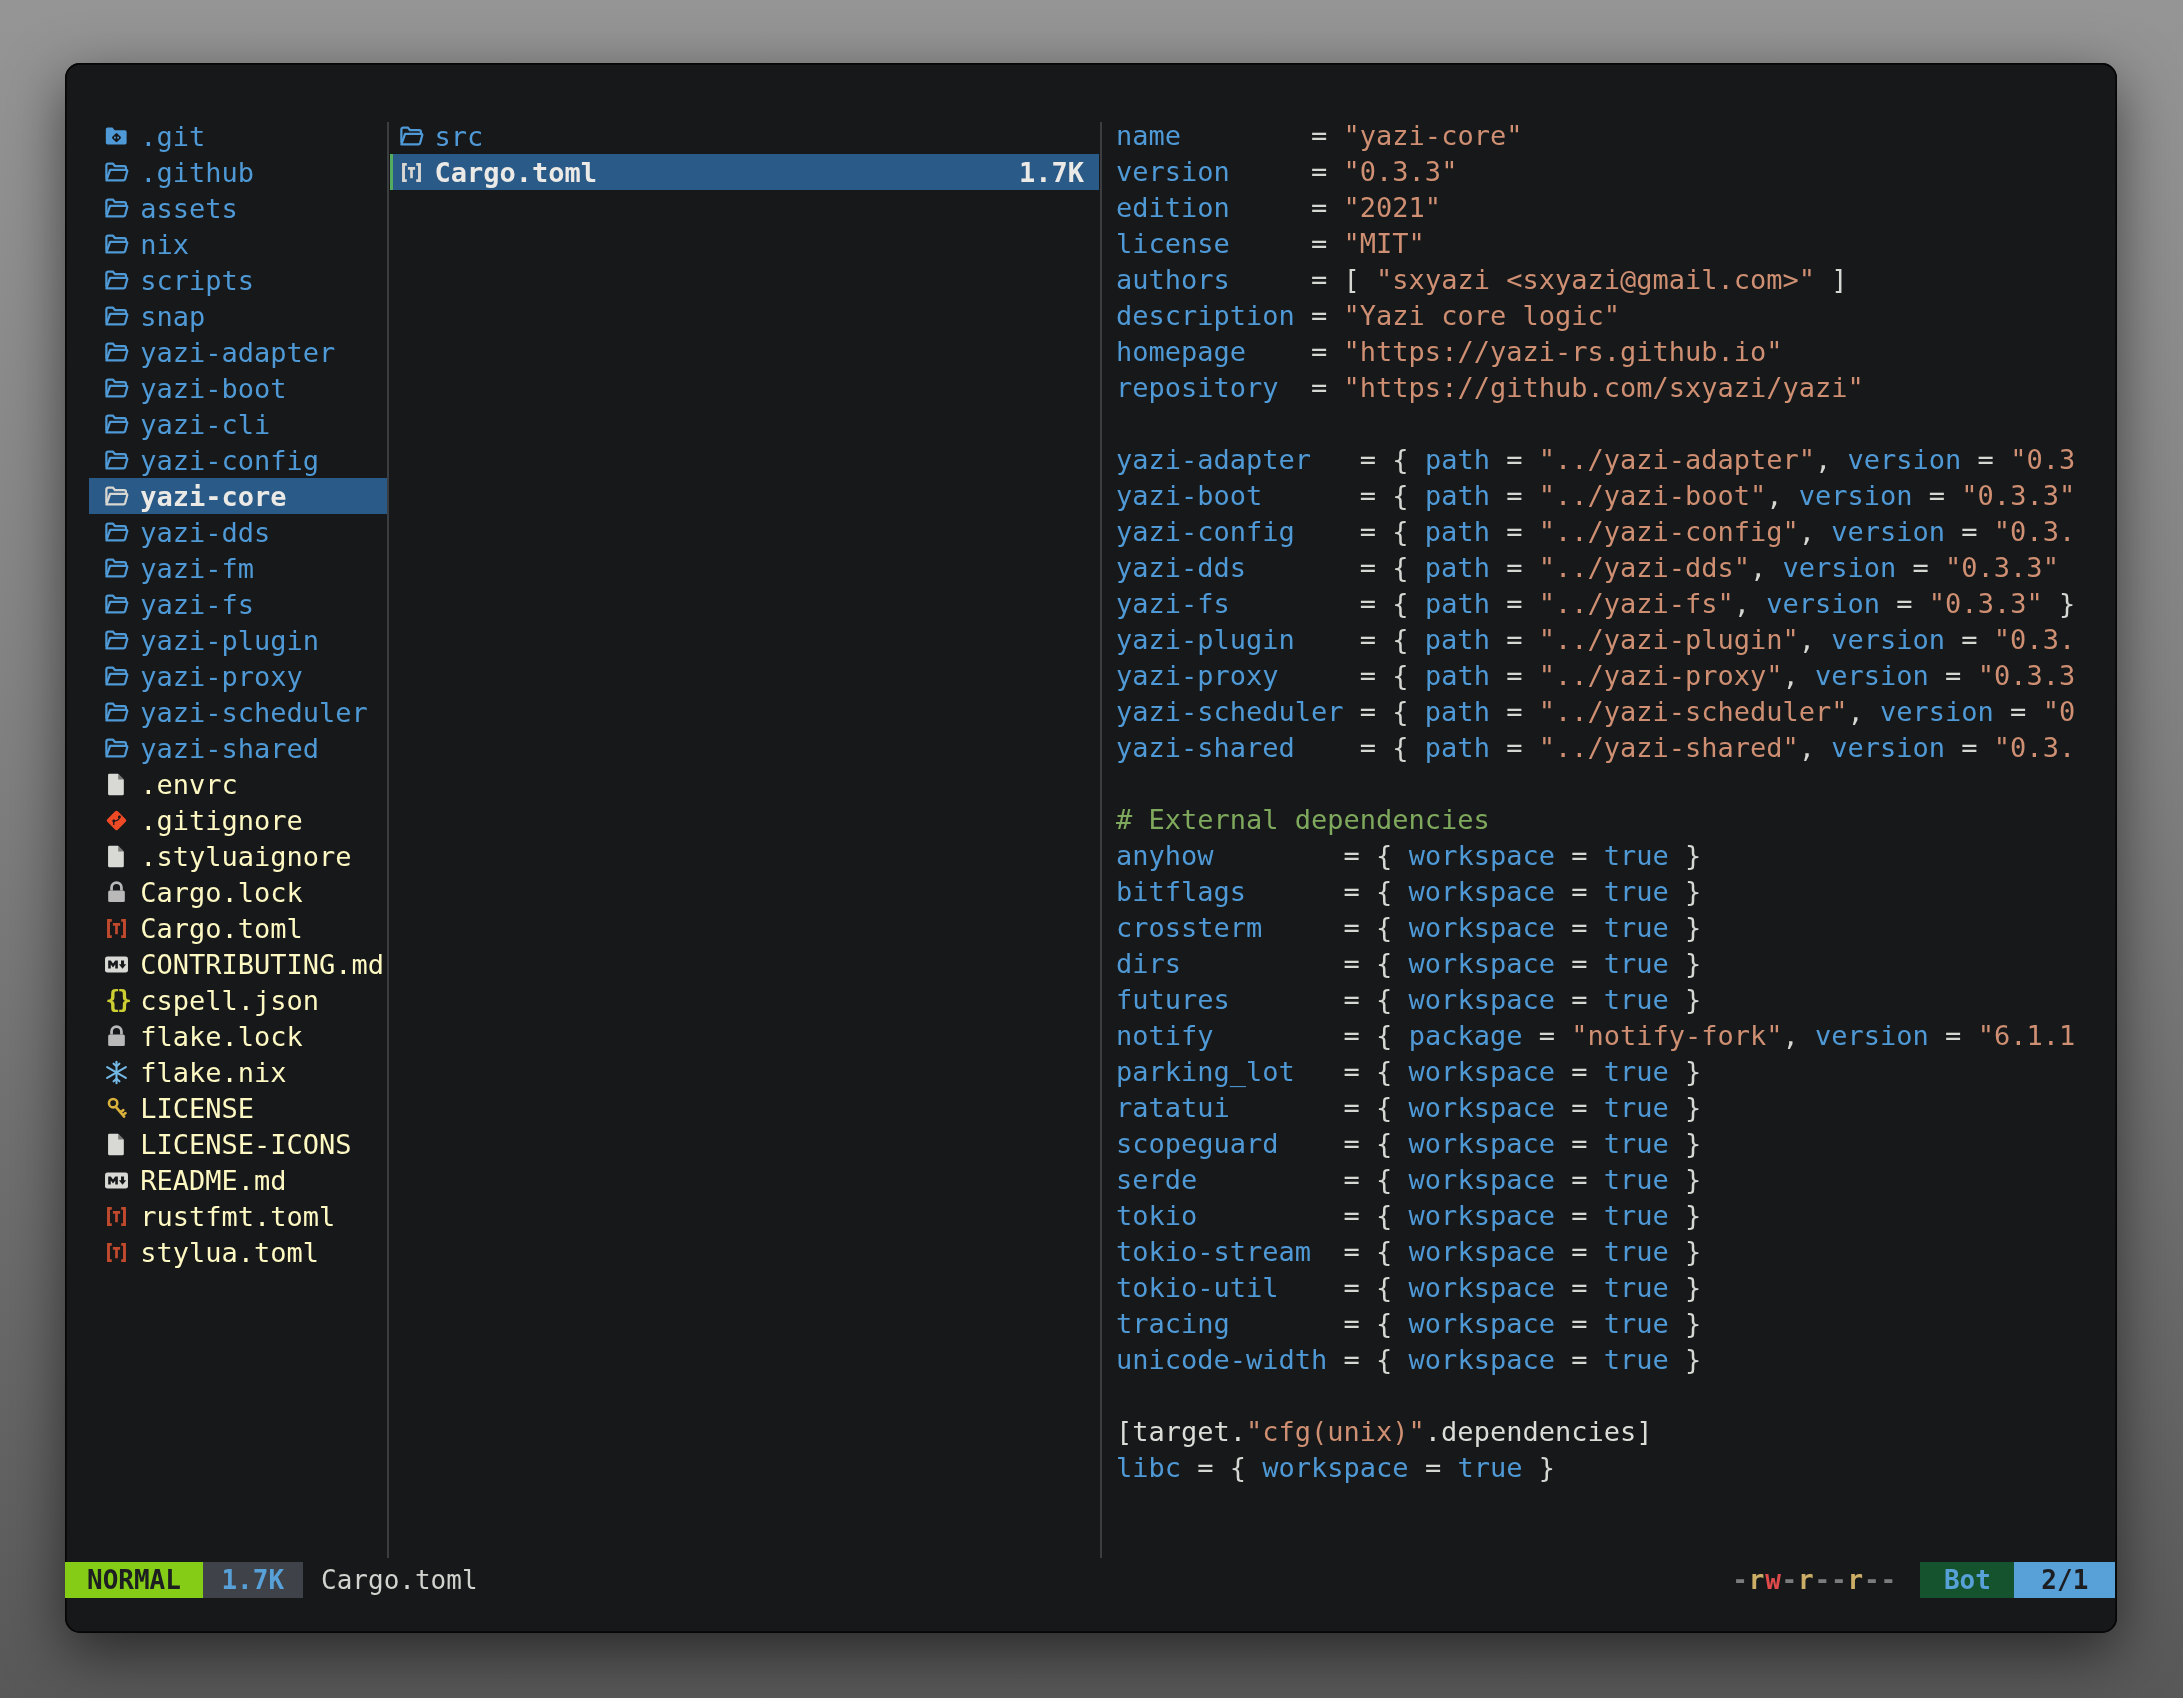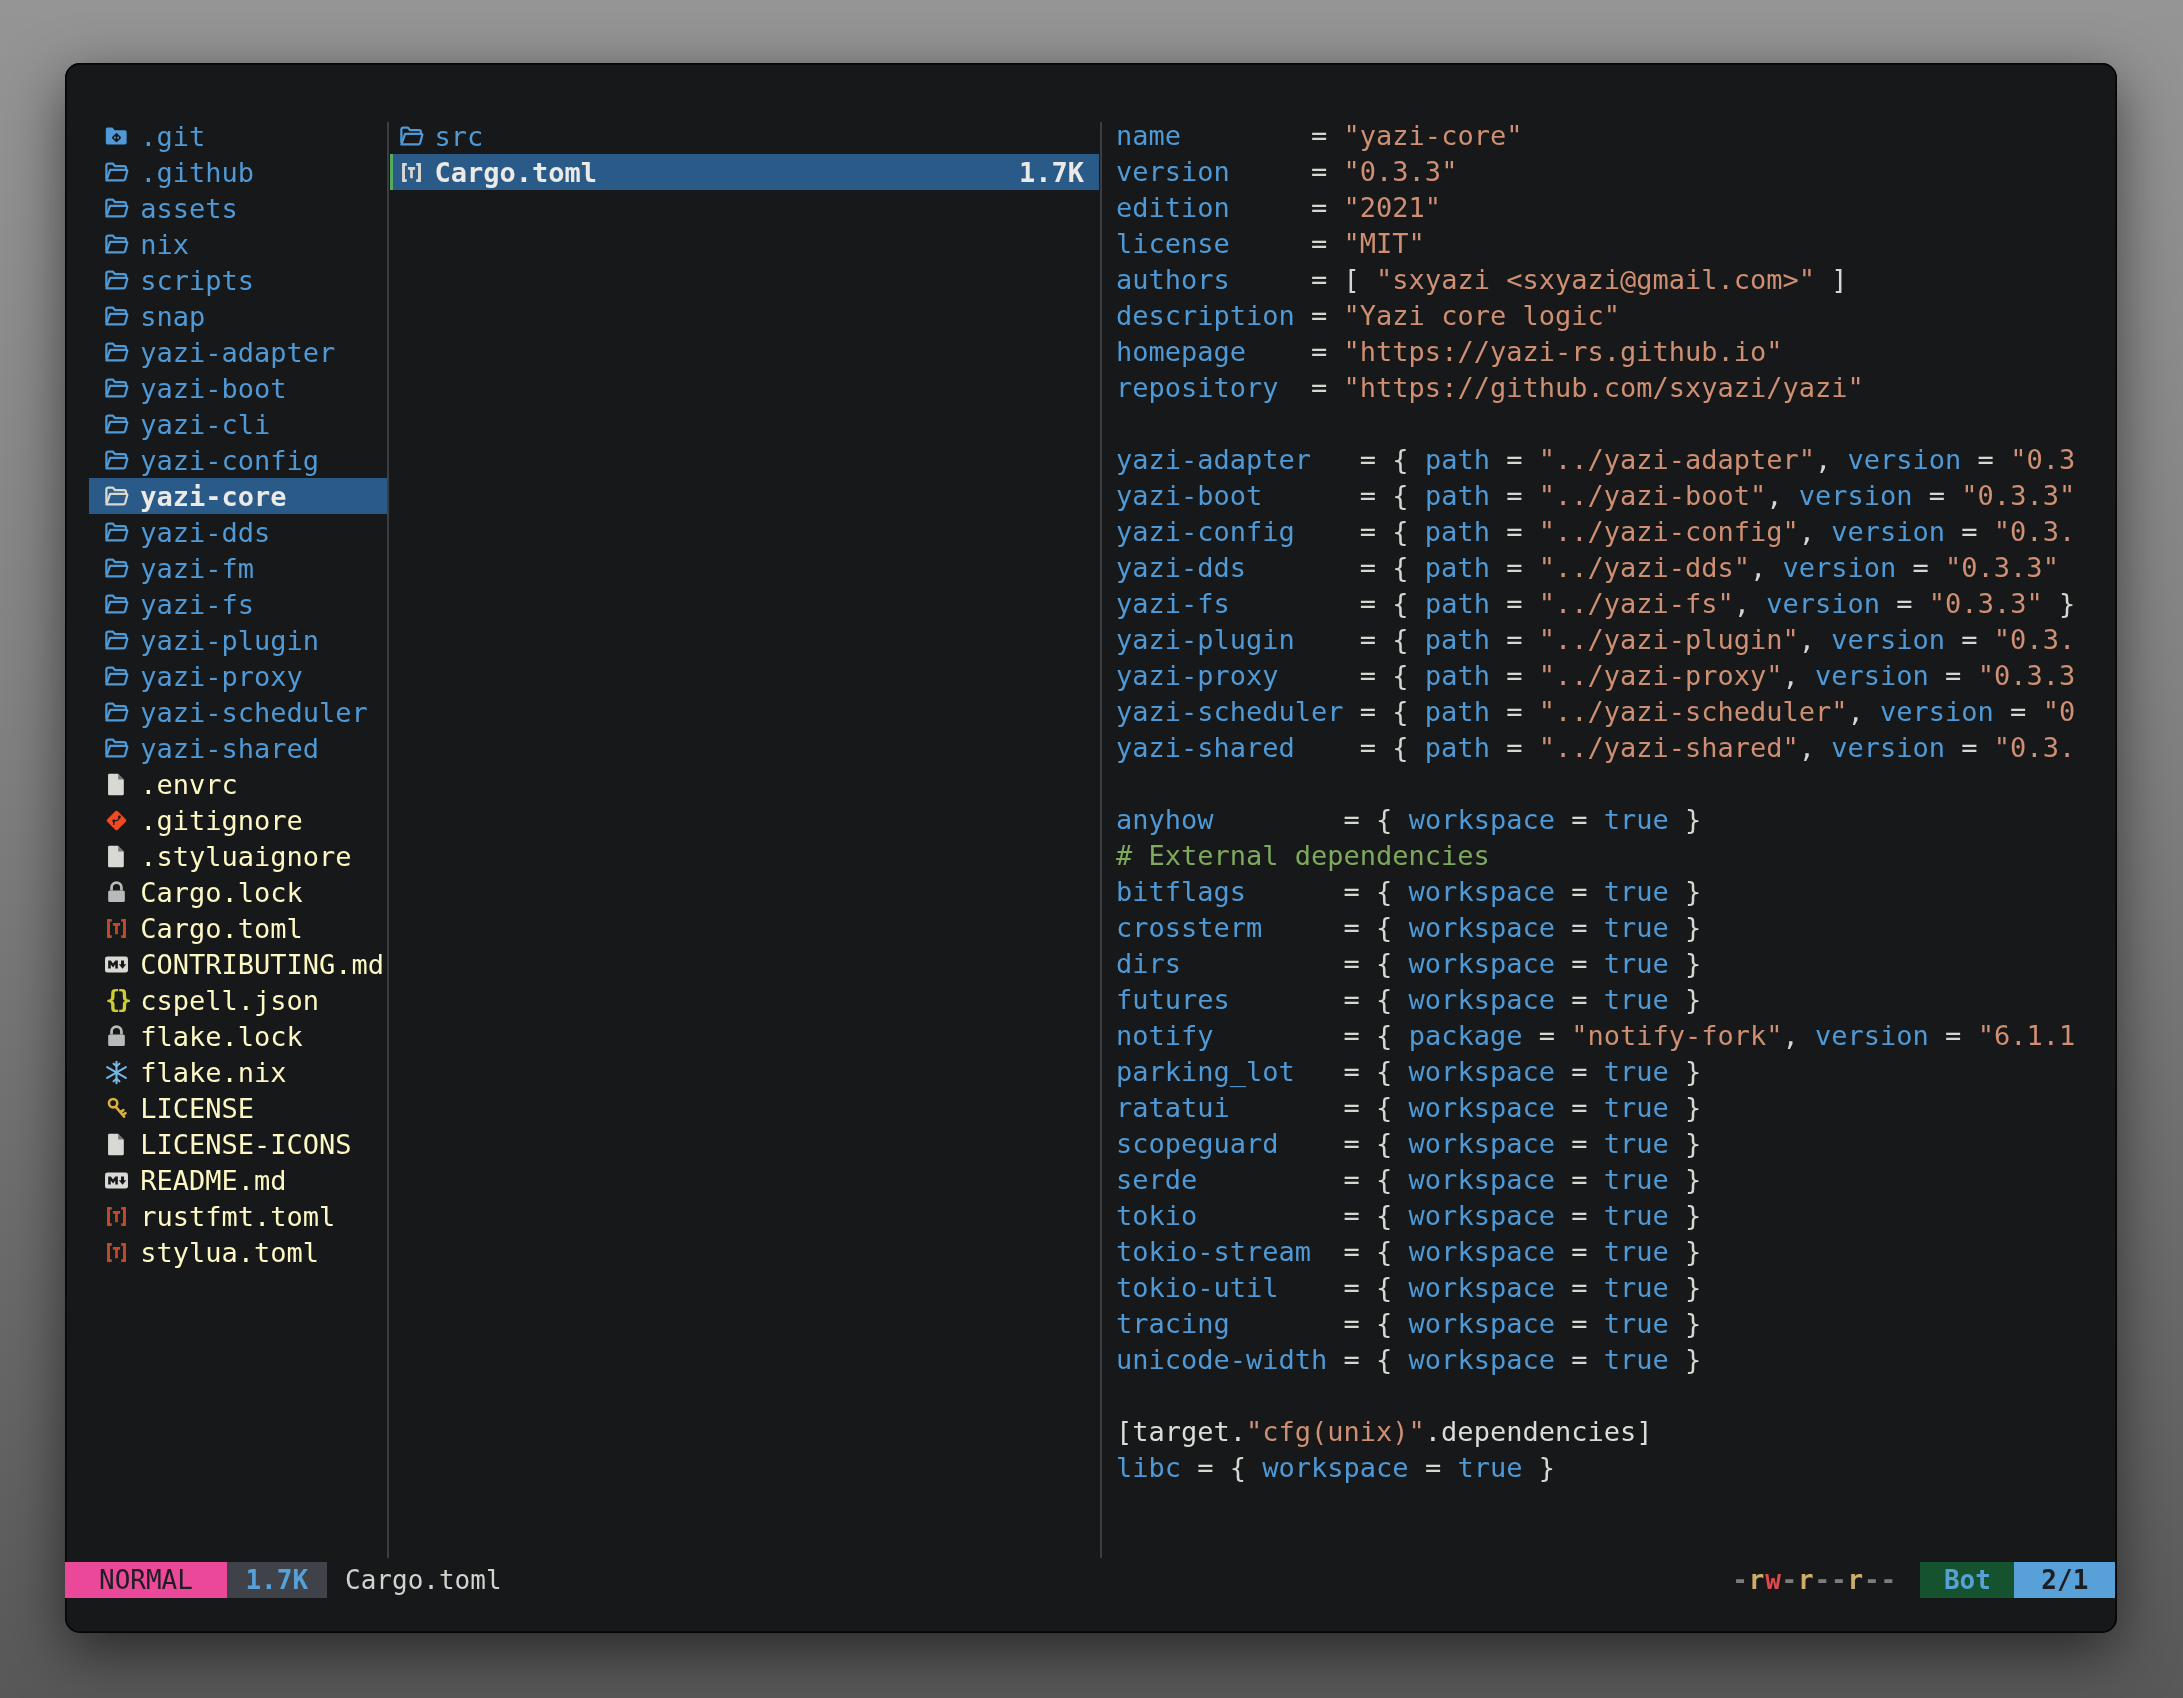--- a/index.html
+++ b/index.html
@@ -37,21 +37,21 @@
   .pline{height:36px;line-height:36px;white-space:pre;overflow:hidden;}
   .pline .k{color:#4f9ad6;}
   .pline .p{color:#d6d6d2;}
   .pline .s{color:#cf8f72;}
   .pline .c{color:#7fa95c;}
   .pline .h{color:#dcdcd8;}
 
   .statusbar{position:absolute;left:0;right:0;top:1499px;height:36px;display:flex;
     align-items:stretch;font-size:26px;}
   .sb-chunk{display:flex;align-items:center;}
-  .sb-mode{background:#ec4899;color:#1c1e21;font-weight:normal;padding:0 34px;}
+  .sb-mode{background:#84cc16;color:#1c1e21;font-weight:bold;padding:0 22px;}
   .sb-size{background:#3f4349;color:#57a0d8;font-weight:bold;padding:0 18.5px;}
   .sb-filename{color:#d2d2ce;margin-left:18.5px;}
   .sb-spacer{flex:1;}
   .sb-perms{display:flex;align-items:center;margin-right:23.5px;letter-spacing:0.8px;font-weight:bold;}
   .pm-d{color:#7c7c7c;}
   .pm-r{color:#ccae67;}
   .pm-w{color:#df4b4b;}
   .sb-bot{background:#14532d;color:#57a0d8;font-weight:bold;padding:0 23.5px;}
   .sb-pos{background:#57a0d8;color:#1c1e21;font-weight:bold;padding:0 27px;margin-right:1.7px;}
 </style>
@@ -391,22 +391,22 @@
       <div class="pline"><span class="k">yazi-adapter</span><span class="p">   = { </span><span class="k">path</span><span class="p"> = </span><span class="s">"../yazi-adapter"</span><span class="p">, </span><span class="k">version</span><span class="p"> = </span><span class="s">"0.3</span></div>
       <div class="pline"><span class="k">yazi-boot</span><span class="p">      = { </span><span class="k">path</span><span class="p"> = </span><span class="s">"../yazi-boot"</span><span class="p">, </span><span class="k">version</span><span class="p"> = </span><span class="s">"0.3.3"</span></div>
       <div class="pline"><span class="k">yazi-config</span><span class="p">    = { </span><span class="k">path</span><span class="p"> = </span><span class="s">"../yazi-config"</span><span class="p">, </span><span class="k">version</span><span class="p"> = </span><span class="s">"0.3.</span></div>
       <div class="pline"><span class="k">yazi-dds</span><span class="p">       = { </span><span class="k">path</span><span class="p"> = </span><span class="s">"../yazi-dds"</span><span class="p">, </span><span class="k">version</span><span class="p"> = </span><span class="s">"0.3.3"</span></div>
       <div class="pline"><span class="k">yazi-fs</span><span class="p">        = { </span><span class="k">path</span><span class="p"> = </span><span class="s">"../yazi-fs"</span><span class="p">, </span><span class="k">version</span><span class="p"> = </span><span class="s">"0.3.3"</span><span class="p"> }</span></div>
       <div class="pline"><span class="k">yazi-plugin</span><span class="p">    = { </span><span class="k">path</span><span class="p"> = </span><span class="s">"../yazi-plugin"</span><span class="p">, </span><span class="k">version</span><span class="p"> = </span><span class="s">"0.3.</span></div>
       <div class="pline"><span class="k">yazi-proxy</span><span class="p">     = { </span><span class="k">path</span><span class="p"> = </span><span class="s">"../yazi-proxy"</span><span class="p">, </span><span class="k">version</span><span class="p"> = </span><span class="s">"0.3.3</span></div>
       <div class="pline"><span class="k">yazi-scheduler</span><span class="p"> = { </span><span class="k">path</span><span class="p"> = </span><span class="s">"../yazi-scheduler"</span><span class="p">, </span><span class="k">version</span><span class="p"> = </span><span class="s">"0</span></div>
       <div class="pline"><span class="k">yazi-shared</span><span class="p">    = { </span><span class="k">path</span><span class="p"> = </span><span class="s">"../yazi-shared"</span><span class="p">, </span><span class="k">version</span><span class="p"> = </span><span class="s">"0.3.</span></div>
       <div class="pline"></div>
+      <div class="pline"><span class="c"># External dependencies</span></div>
       <div class="pline"><span class="k">anyhow</span><span class="p">        = { </span><span class="k">workspace</span><span class="p"> = </span><span class="k">true</span><span class="p"> }</span></div>
-      <div class="pline"><span class="c"># External dependencies</span></div>
       <div class="pline"><span class="k">bitflags</span><span class="p">      = { </span><span class="k">workspace</span><span class="p"> = </span><span class="k">true</span><span class="p"> }</span></div>
       <div class="pline"><span class="k">crossterm</span><span class="p">     = { </span><span class="k">workspace</span><span class="p"> = </span><span class="k">true</span><span class="p"> }</span></div>
       <div class="pline"><span class="k">dirs</span><span class="p">          = { </span><span class="k">workspace</span><span class="p"> = </span><span class="k">true</span><span class="p"> }</span></div>
       <div class="pline"><span class="k">futures</span><span class="p">       = { </span><span class="k">workspace</span><span class="p"> = </span><span class="k">true</span><span class="p"> }</span></div>
       <div class="pline"><span class="k">notify</span><span class="p">        = { </span><span class="k">package</span><span class="p"> = </span><span class="s">"notify-fork"</span><span class="p">, </span><span class="k">version</span><span class="p"> = </span><span class="s">"6.1.1</span></div>
       <div class="pline"><span class="k">parking_lot</span><span class="p">   = { </span><span class="k">workspace</span><span class="p"> = </span><span class="k">true</span><span class="p"> }</span></div>
       <div class="pline"><span class="k">ratatui</span><span class="p">       = { </span><span class="k">workspace</span><span class="p"> = </span><span class="k">true</span><span class="p"> }</span></div>
       <div class="pline"><span class="k">scopeguard</span><span class="p">    = { </span><span class="k">workspace</span><span class="p"> = </span><span class="k">true</span><span class="p"> }</span></div>
       <div class="pline"><span class="k">serde</span><span class="p">         = { </span><span class="k">workspace</span><span class="p"> = </span><span class="k">true</span><span class="p"> }</span></div>
       <div class="pline"><span class="k">tokio</span><span class="p">         = { </span><span class="k">workspace</span><span class="p"> = </span><span class="k">true</span><span class="p"> }</span></div>

